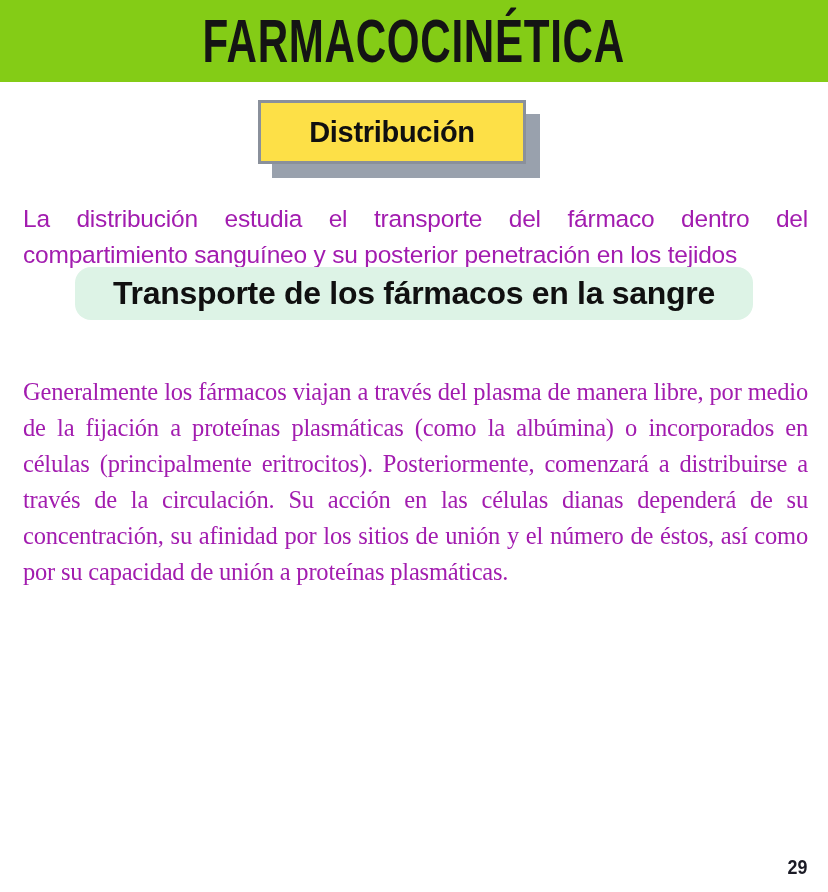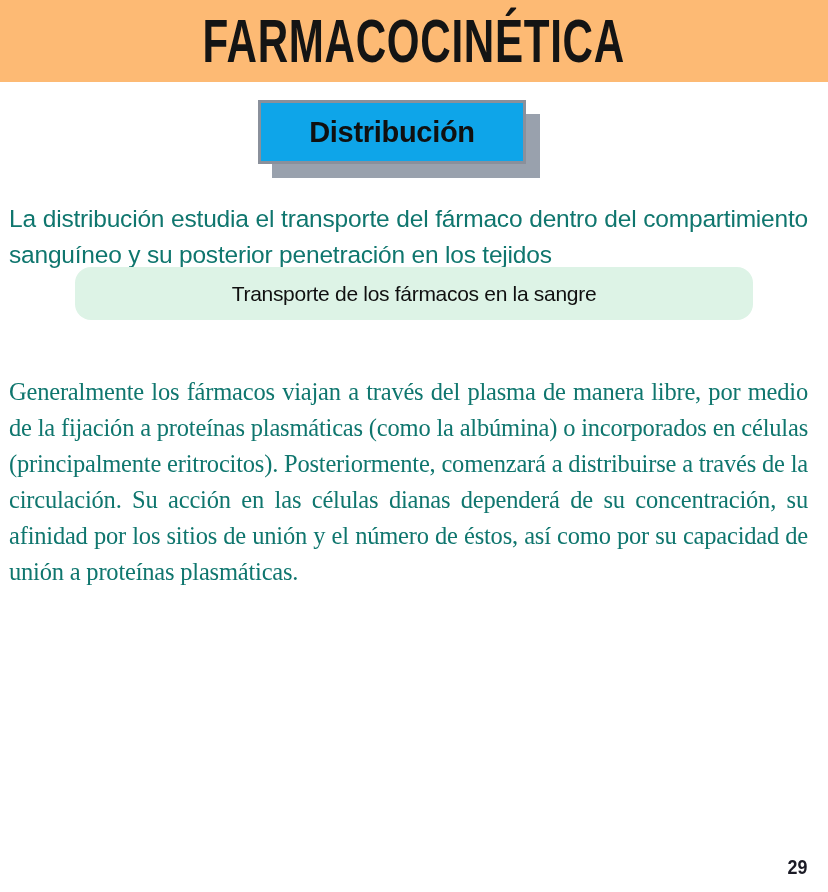--- a/index.html
+++ b/index.html
@@ -16,21 +16,21 @@
     font-family: "Liberation Sans", sans-serif;
     color: #2d2d2d;
   }
 
   
   .banner {
     position: absolute;
     left: 0; top: 0;
     width: 828px;
     height: 82px;
-    background: #fdba74;
+    background: #84cc16;
     display: flex;
     align-items: center;
     justify-content: center;
   }
   .main-title {
     font-weight: 800;
     font-size: 62px;
     line-height: 62px;
     color: #141414;
     transform: scaleX(0.68);
@@ -39,65 +39,65 @@
     white-space: nowrap;
   }
 
   
   .dist-box {
     position: absolute;
     left: 258px;
     top: 100px;
     width: 262px;
     height: 58px;
-    background: #0ea5e9;
+    background: #fde047;
     border: 3px solid #8a909b;
     box-shadow: 14px 14px 0 #99a1ad;
     display: flex;
     align-items: center;
     justify-content: center;
   }
   .dist-box-label {
     font-weight: bold;
     font-size: 29px;
     color: #101010;
     letter-spacing: -0.3px;
   }
 
   
   .para {
     position: absolute;
-    left: 9px;
+    left: 23px;
     right: 20px;
     text-align: justify;
     font-size: 24.5px;
     line-height: 36px;
     letter-spacing: -0.2px;
-    color: #0f766e;
+    color: #a21caf;
   }
   .para-intro   { top: 176px; }
   .para-main    { top: 349px; font-family: Liberation Serif, serif; }
   .para-second  { top: 687px; }
 
   
   .pill {
     position: absolute;
     left: 75px;
     top: 267px;
     width: 678px;
     height: 53px;
     background: #ddf3e6;
     border-radius: 16px;
     display: flex;
     align-items: center;
     justify-content: center;
   }
   .pill-label {
-    font-weight: normal;
-    font-size: 21px;
+    font-weight: bold;
+    font-size: 32px;
     color: #101010;
     letter-spacing: -0.3px;
   }
 
   
   .page-number {
     position: absolute;
     right: 21px;
     top: 855px;
     font-weight: bold;

